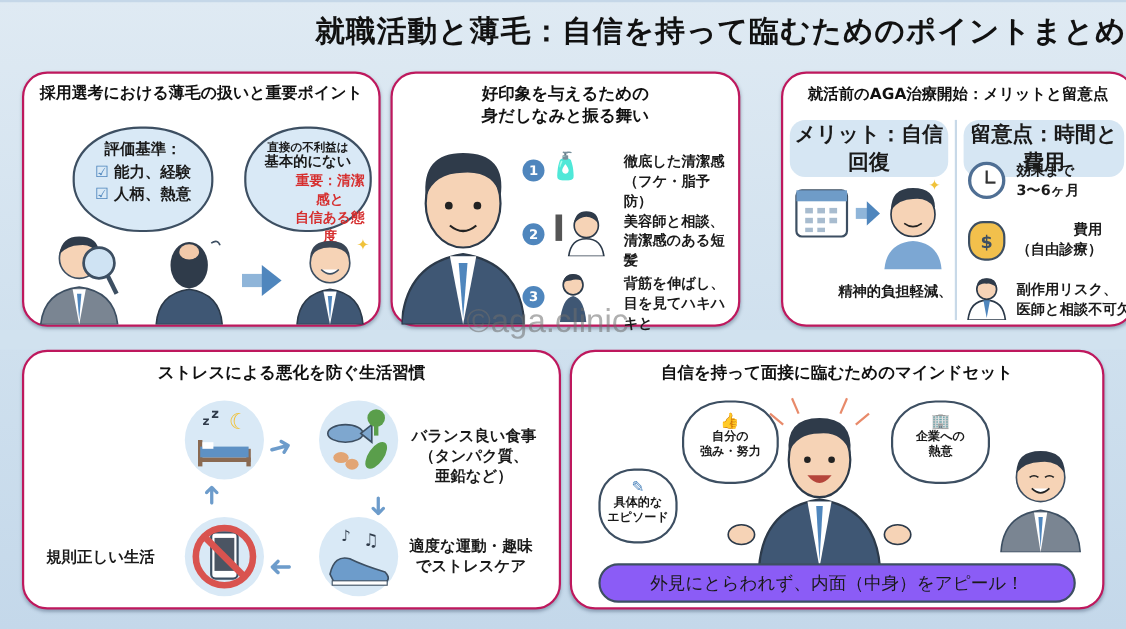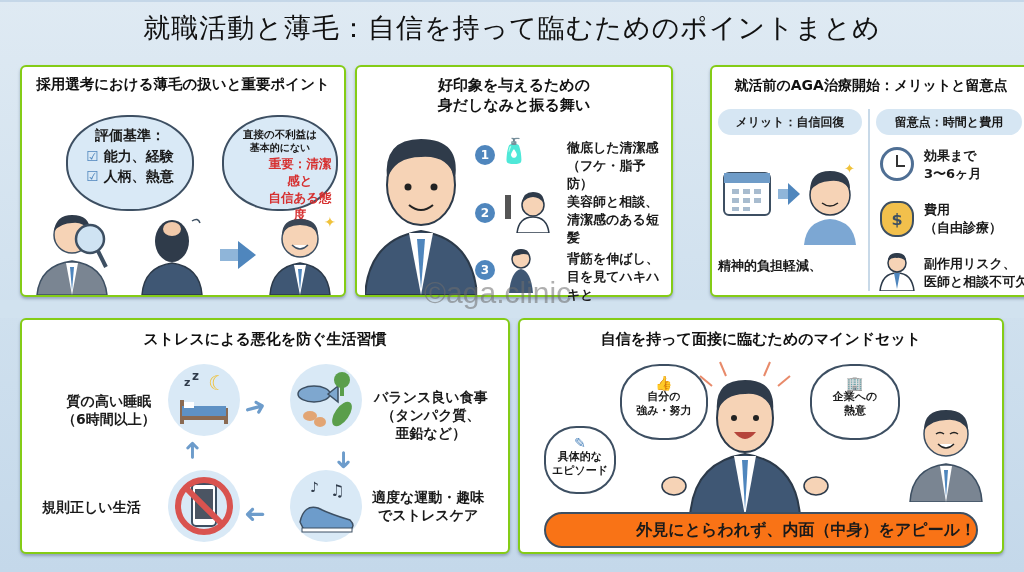--- a/index.html
+++ b/index.html
@@ -5,63 +5,63 @@
   * { box-sizing: border-box; margin: 0; padding: 0; }
   html, body { width: 1024px; height: 572px; overflow: hidden; }
   body {
     font-family: "DejaVu Sans", sans-serif;
     background: linear-gradient(180deg, #dfeaf3 0%, #cfe0ee 55%, #c4d8ea 100%);
     position: relative;
     color: #1a1a1a;
   }
   .bg-line { position: absolute; background: #b9cfe3; opacity: .7; }
   .title {
-    position: absolute; left: 0; top: 10px; width: 1024px; text-align: center;
-    font-size: 27px; font-weight: normal; letter-spacing: 1px; color: #111;
+    position: absolute; left: 0; top: 10px; width: 1024px; text-align: right;
+    font-size: 27px; font-weight: bold; letter-spacing: 1px; color: #111;
   }
   .panel {
-    position: absolute; background: #fff; border: 2px solid #84cc16;
-    border-radius: 6px; box-shadow: 0 2px 3px rgba(40,60,90,.35);
+    position: absolute; background: #fff; border: 2px solid #be185d;
+    border-radius: 23px; box-shadow: 0 2px 3px rgba(40,60,90,.35);
   }
   .panel-title {
     position: absolute; left: 0; width: 100%; text-align: center;
     font-weight: bold; font-size: 15px; color: #111;
   }
   .abs { position: absolute; }
   .bubble {
     position: absolute; background: #d9e9f6; border: 2px solid #3d4f62;
     border-radius: 50%; text-align: center; font-weight: bold;
   }
   .txt { position: absolute; font-weight: bold; font-size: 13px; line-height: 18px; color: #1a1a1a; }
   .red { color: #d62f2f; padding-left: 40px; }
   .num {
     position: absolute; width: 20px; height: 20px; border-radius: 50%;
     background: #4f86bd; color: #fff; font-size: 12px; font-weight: bold;
     text-align: center; line-height: 20px;
   }
   .pill {
     position: absolute; background: #d6e6f3; border-radius: 14px;
-    font-weight: bold; font-size: 12px; text-align: center; line-height: 26px;
+    font-weight: bold; font-size: 19px; text-align: center; line-height: 26px;
   }
   .circle-icon {
     position: absolute; width: 64px; height: 64px; border-radius: 50%;
     background: #d9e9f6;
   }
   .cloud {
     position: absolute; background: #fff; border: 2px solid #3d4f62;
     border-radius: 45%; text-align: center; font-weight: bold; font-size: 11px; line-height: 14px;
   }
   .watermark {
     position: absolute; left: 424px; top: 276px; font-size: 30px;
     color: rgba(110,110,110,.55); font-family: "Liberation Sans", sans-serif;
   }
   .slogan {
     position: absolute; left: 544px; top: 512px; width: 434px; height: 36px;
-    background: #f97316; border: 2px solid #3d4f62; border-radius: 18px;
-    font-weight: bold; font-size: 16px; text-align: right; line-height: 32px;
+    background: #8b5cf6; border: 2px solid #3d4f62; border-radius: 18px;
+    font-weight: normal; font-size: 16px; text-align: center; line-height: 32px;
   }
 </style>
 </head>
 <body>
 
 <div class="bg-line" style="left:0;top:0;width:1024px;height:2px;"></div>
 <div class="bg-line" style="left:0;top:300px;width:1024px;height:18px;background:#d2e2ef;"></div>
 
 <div class="title">就職活動と薄毛：自信を持って臨むためのポイントまとめ</div>
 
@@ -75,21 +75,21 @@
       <span>能力、経験</span>
     </div>
     <div style="font-size:14px;margin-top:2px;">
       <span style="color:#4f86bd;">☑</span>
       <span>人柄、熱意</span>
     </div>
   </div>
 
   <div class="bubble" style="left:200px;top:48px;width:116px;height:96px;border-radius:48%;">
     <div style="margin-top:10px;font-size:10.5px;line-height:14px;">直接の不利益は</div>
-    <div style="font-size:10px;line-height:14px;">基本的にない</div>
+    <div style="font-size:13px;line-height:14px;">基本的にない</div>
     <div class="red" style="font-size:12.5px;line-height:17px;">重要：清潔感と</div>
     <div class="red" style="font-size:12.5px;line-height:17px;">自信ある態度</div>
   </div>
 
   <svg class="abs" style="left:10px;top:140px;" width="310" height="88" viewBox="0 0 310 88">
     <g>
       <path d="M5 88 Q8 58 40 54 Q72 58 75 88 Z" fill="#7a8592" stroke="#3d4f62" stroke-width="1.5"></path>
       <path d="M34 56 L40 88 L46 56 Z" fill="#fff"></path>
       <path d="M38 60 L40 84 L42 60 Z" fill="#4f86bd"></path>
       <circle cx="40" cy="28" r="18" fill="#f6d3b6" stroke="#3d4f62" stroke-width="1.5"></circle>
@@ -195,58 +195,54 @@
       <polygon points="66,28 78,39 66,50" fill="#4f86bd"></polygon>
     </g>
     <g>
       <path d="M82 90 Q84 66 108 64 Q132 66 134 90Z" fill="#7ca7d3"></path>
       <circle cx="108" cy="40" r="20" fill="#f6d3b6" stroke="#2c3a4a" stroke-width="1.5"></circle>
       <path d="M88 36 Q88 16 108 16 Q128 16 128 34 Q120 24 108 26 Q96 26 88 36Z" fill="#2f3b4a"></path>
       <path d="M100 48 Q108 54 116 48" stroke="#222" stroke-width="1.5" fill="none"></path>
       <text x="122" y="18" fill="#f0c23a" font-size="13">✦</text>
     </g>
   </svg>
-  <div class="txt" style="left:6px;top:190px;width:148px;text-align:left;">
+  <div class="txt" style="left:6px;top:190px;width:148px;text-align:right;">
     <div>精神的負担軽減、</div>
   </div>
 
   <div class="abs" style="left:168px;top:80px;width:34px;height:34px;border-radius:50%;border:3px solid #4f6f94;background:#fff;">
     <div style="position:absolute;left:13px;top:5px;width:2px;height:11px;background:#333;"></div>
     <div style="position:absolute;left:13px;top:15px;width:9px;height:2px;background:#333;"></div>
   </div>
   <div class="txt" style="left:212px;top:80px;">
     <div>効果まで</div>
     <div>3〜6ヶ月</div>
   </div>
 
   <div class="abs" style="left:168px;top:134px;width:34px;height:36px;border-radius:40% 40% 45% 45%;background:#f2c04c;border:2px solid #3d4f62;color:#3d4f62;font-weight:bold;font-size:16px;text-align:center;line-height:34px;">$</div>
-  <div class="txt" style="left:212px;top:134px;">
+  <div class="txt" style="left:212px;top:134px;text-align:right;">
     <div>費用</div>
     <div>（自由診療）</div>
   </div>
 
   <svg class="abs" style="left:166px;top:184px;" width="38" height="40">
     <circle cx="19" cy="12" r="9" fill="#f6d3b6" stroke="#2c3a4a" stroke-width="1.5"></circle>
     <path d="M10 10 Q10 2 19 2 Q28 2 28 10 Q22 6 19 7 Q14 6 10 10Z" fill="#2f3b4a"></path>
     <path d="M2 40 Q4 22 19 22 Q34 22 36 40Z" fill="#fff" stroke="#2c3a4a" stroke-width="1.5"></path>
     <path d="M16 22 L19 38 L22 22Z" fill="#4f86bd"></path>
   </svg>
   <div class="txt" style="left:212px;top:188px;">
     <div>副作用リスク、</div>
     <div>医師と相談不可欠</div>
   </div>
 </div>
 
 <div class="panel" style="left:20px;top:318px;width:490px;height:236px;">
   <div class="panel-title" style="top:10px;">ストレスによる悪化を防ぐ生活習慣</div>
 
-  <div class="txt" style="left:40px;top:72px;font-size:14px;text-align:center;">
-    <div>質の高い睡眠</div>
-    <div>（6時間以上）</div>
-  </div>
   <div class="circle-icon" style="left:146px;top:44px;width:72px;height:72px;">
     <svg width="72" height="72">
       <text x="16" y="22" font-size="11" font-weight="bold" fill="#2f3b4a">z</text>
       <text x="24" y="16" font-size="12" font-weight="bold" fill="#2f3b4a">z</text>
       <text x="40" y="26" font-size="20" fill="#f0c23a">☾</text>
       <rect x="12" y="36" width="4" height="24" fill="#8a6a52"></rect>
       <rect x="56" y="44" width="4" height="16" fill="#8a6a52"></rect>
       <rect x="14" y="42" width="44" height="10" fill="#5e91c4"></rect>
       <rect x="16" y="38" width="10" height="6" fill="#fff"></rect>
       <rect x="12" y="52" width="48" height="4" fill="#8a6a52"></rect>

